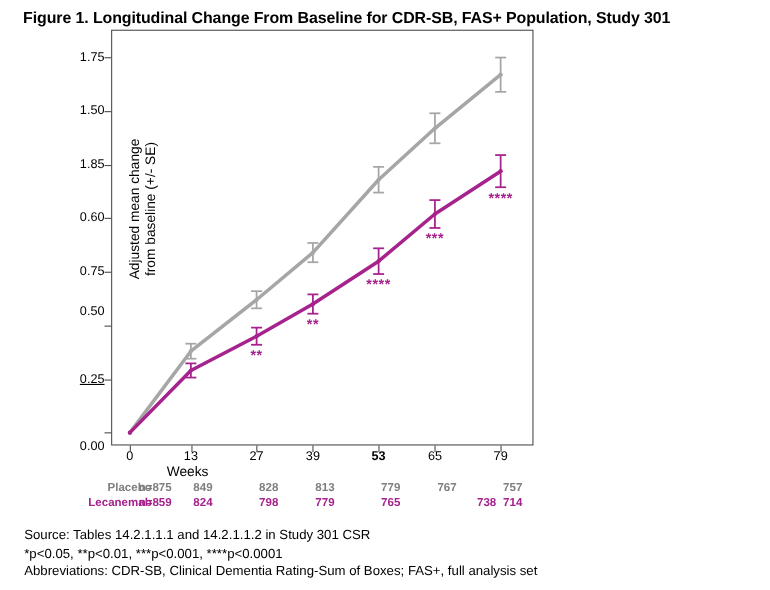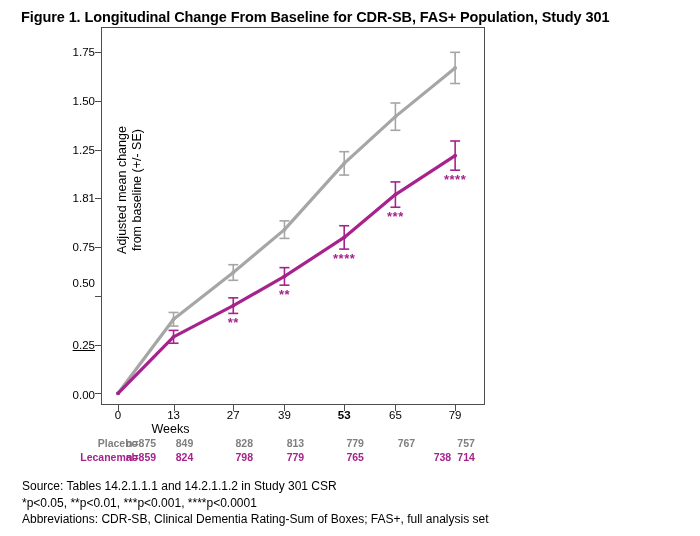--- a/index.html
+++ b/index.html
@@ -209,26 +209,26 @@
         <text x="243.2" y="236.12371134020617" fill="#A6228C" font-size="13" font-weight="bold" text-anchor="middle" font-family="&quot;Liberation Sans&quot;, sans-serif" letter-spacing="0.5">****</text>
         <text x="294.40000000000003" y="194.2319587628866" fill="#A6228C" font-size="13" font-weight="bold" text-anchor="middle" font-family="&quot;Liberation Sans&quot;, sans-serif" letter-spacing="0.5">***</text>
         <text x="354.1333333333333" y="157.21134020618555" fill="#A6228C" font-size="13" font-weight="bold" text-anchor="middle" font-family="&quot;Liberation Sans&quot;, sans-serif" letter-spacing="0.5">****</text>
       </g>
     </svg>
   <div id="yaxis-title">Adjusted mean change
 from baseline (+/- SE)</div>
 </div>
 
 <div id="ytick-labels">
-    <div class="ytick-label" style="top: 368px;">0.00</div>
+    <div class="ytick-label" style="top: 379px;">0.00</div>
     <div class="ytick-label" style="top: 317.598px; text-decoration: underline;">0.25</div>
     <div class="ytick-label" style="top: 256px;">0.50</div>
     <div class="ytick-label" style="top: 220.175px;">0.75</div>
-    <div class="ytick-label" style="top: 171.464px;">1.81</div>
-    <div class="ytick-label" style="top: 122.753px;">1.25</div>
+    <div class="ytick-label" style="top: 171.464px;">0.60</div>
+    <div class="ytick-label" style="top: 122.753px;">1.85</div>
     <div class="ytick-label" style="top: 74.0412px;">1.50</div>
     <div class="ytick-label" style="top: 25.3299px;">1.75</div>
   </div>
 <div id="xtick-container">
     <div class="xtick-label" style="left: 118.067px;">0</div>
     <div class="xtick-label" style="left: 173.533px;">13</div>
     <div class="xtick-label" style="left: 233.267px;">27</div>
     <div class="xtick-label" style="left: 284.467px;">39</div>
     <div class="xtick-label" style="left: 344.2px; font-weight: bold;">53</div>
     <div class="xtick-label" style="left: 395.4px;">65</div>

